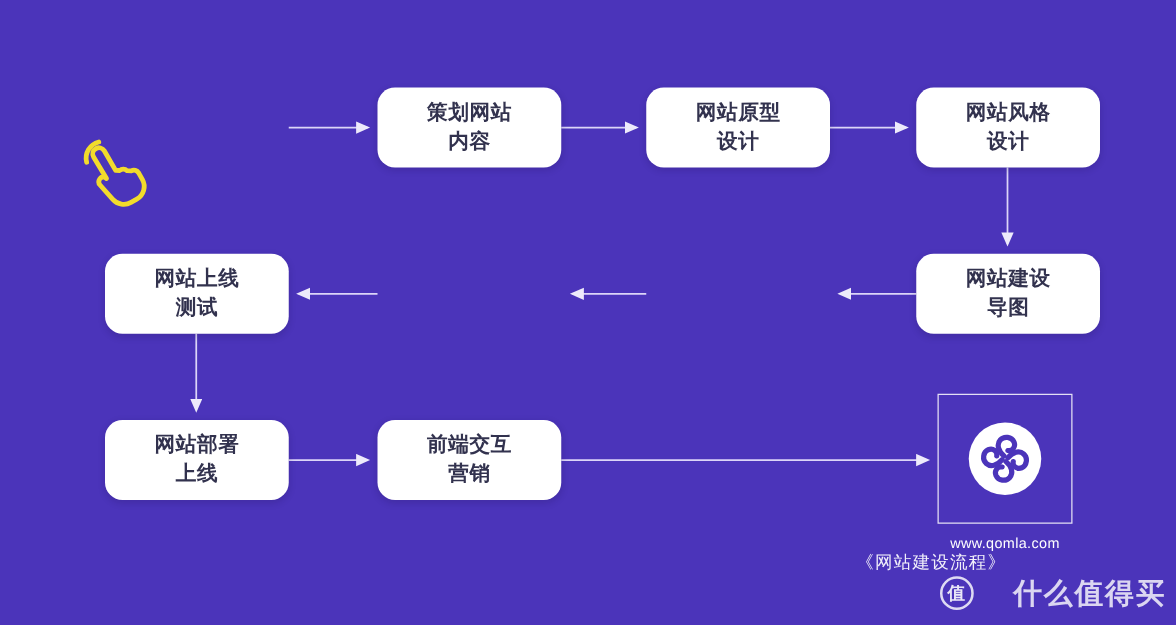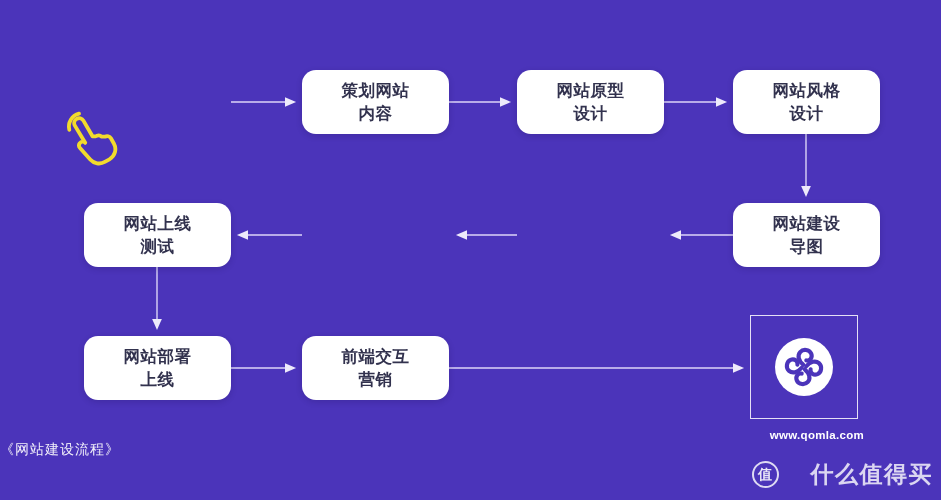--- a/index.html
+++ b/index.html
@@ -26,25 +26,25 @@
     position:absolute; left:750px; top:315px; width:108px; height:104px;
     border:1.5px solid rgba(255,255,255,0.85);
     display:flex; align-items:center; justify-content:center;
   }
   .logo-circle {
     width:58px; height:58px; border-radius:50%; background:#FFFFFF;
     display:flex; align-items:center; justify-content:center;
   }
   .site-url {
     position:absolute; left:744px; top:429px; width:120px;
-    text-align:right; color:#FFFFFF; font-size:11.5px; font-weight:bold;
+    text-align:center; color:#FFFFFF; font-size:11.5px; font-weight:normal;
     letter-spacing:0.3px;
   }
   .caption {
-    position:absolute; left:0; top:441px; width:805px; text-align:left;
+    position:absolute; left:0; top:441px; width:805px; text-align:right;
     color:rgba(255,255,255,0.92); font-size:14px; letter-spacing:1px;
   }
   .hand { position:absolute; left:62px; top:108px; width:56px; height:64px; }
 
   .watermark {
     position:absolute; right:8px; bottom:10px;
     display:flex; align-items:center; gap:8px;
   }
   .wm-badge {
     width:27px; height:27px; border-radius:50%;

